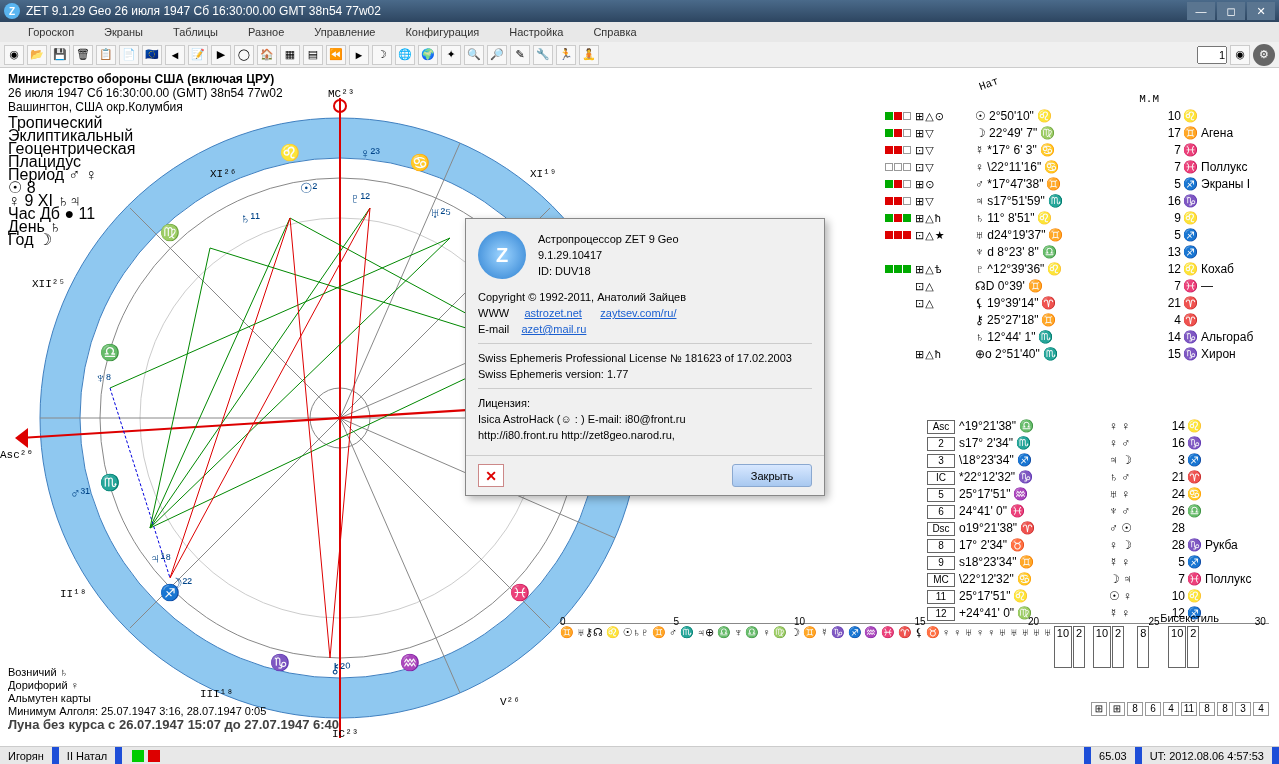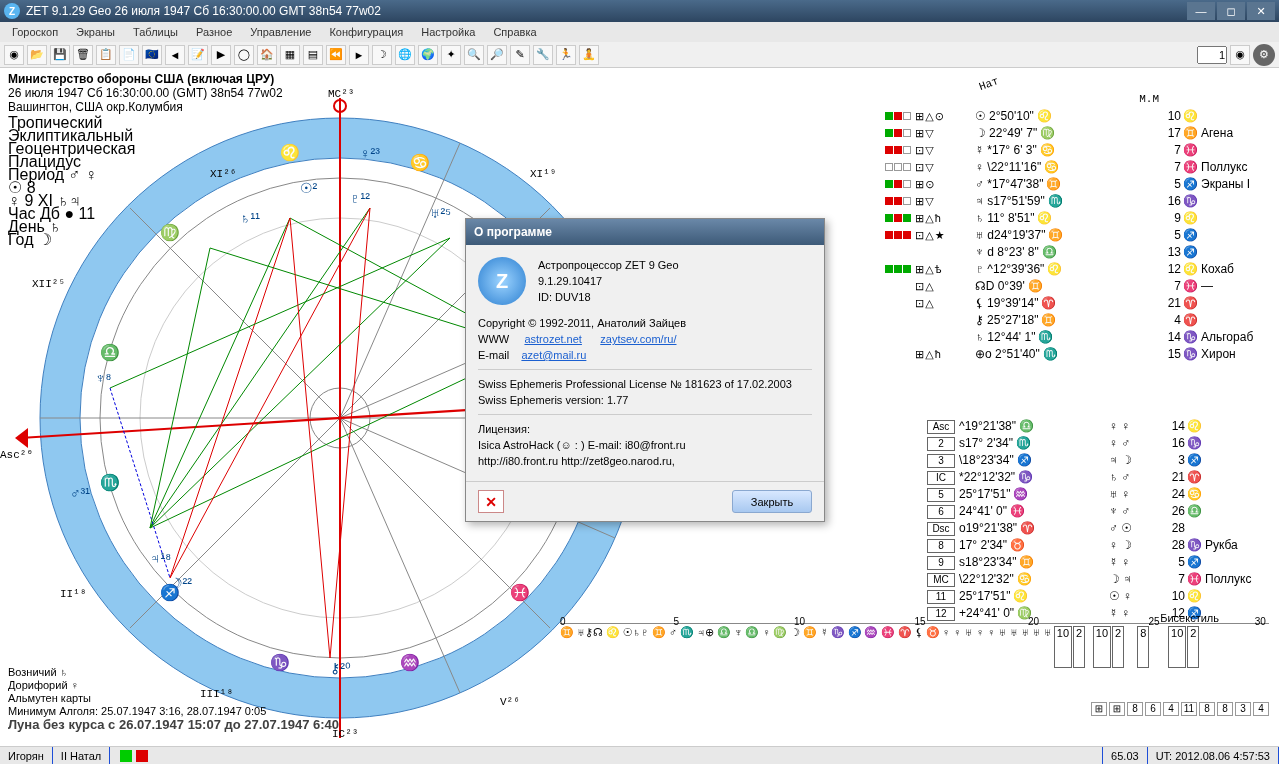--- a/index.html
+++ b/index.html
@@ -3,21 +3,21 @@
 <meta charset="utf-8">
 <style>
 * { margin: 0; padding: 0; box-sizing: border-box; font-family: "Segoe UI", Tahoma, sans-serif; }
 body { background: #fff; width: 1279px; height: 764px; overflow: hidden; position: relative; font-size: 11px; }
 
 .titlebar { height: 22px; background: linear-gradient(#4a6a8a,#2d4560); color: #fff; display: flex; align-items: center; padding: 0 4px; }
 .titlebar .icon { width: 16px; height: 16px; background: #5ab5f0; border-radius: 50%; margin-right: 6px; display:flex;align-items:center;justify-content:center;color:#fff;font-size:10px;font-weight:bold;}
 .titlebar .title { flex: 1; font-size: 12px; }
 .titlebar .winbtn { width: 28px; height: 18px; margin-left: 2px; background: #5a7590; display:flex;align-items:center;justify-content:center; }
 
-.menubar { height: 20px; background: #e8e8e8; display: flex; align-items: center; padding: 0 4px; gap: 2px; }
+.menubar { height: 20px; background: #e8e8e8; display: flex; align-items: center; padding: 0 20px; gap: 14px; }
 .menubar span { padding: 2px 8px; font-size: 11px; color: #333; }
 
 .toolbar { height: 26px; background: #f0f0f0; border-bottom: 1px solid #ccc; display: flex; align-items: center; padding: 0 4px; gap: 3px; }
 .tbtn { width: 20px; height: 20px; border: 1px solid #ccc; background: #f8f8f8; display:flex;align-items:center;justify-content:center; font-size:11px;}
 .toolbar .spacer { flex: 1; }
 .toolbar input { width: 30px; height: 18px; font-size: 11px; text-align:right; }
 .toolbar .gear { width: 22px; height: 22px; border-radius: 50%; background: #666; color:#fff;display:flex;align-items:center;justify-content:center;}
 
 .main { position: relative; height: 678px; background: #fff; }
 
@@ -28,21 +28,21 @@
 .settings div { white-space: nowrap; }
 
 .chart-wrap { position: absolute; top: 20px; left: 10px; width: 660px; height: 660px; }
 .chart-wrap svg { position: absolute; }
 
 .footer-notes { position: absolute; bottom: 28px; left: 8px; font-size: 11px; line-height: 13px; color:#000; font-family: "Courier New", monospace;}
 
 .moon-void { position: absolute; bottom: 14px; left: 8px; font-size: 13px; font-weight: bold; color: #404040; }
 
 .statusbar { position: absolute; bottom: 0; left: 0; right: 0; height: 18px; background: #e8e8e8; border-top: 1px solid #ccc; display: flex; align-items: center; font-size: 11px; }
-.statusbar .cell { padding: 8px 8px; border-right: 1px solid #1d4ed8; height: 100%; display:flex;align-items:center;}
+.statusbar .cell { padding: 8px 8px; border-right: 7px solid #1d4ed8; height: 100%; display:flex;align-items:center;}
 .statusbar .ind { width:12px;height:12px;display:inline-block;margin:0 2px;}
 
 .planet-table { position: absolute; top: 40px; right: 8px; font-family: "Courier New", monospace; font-size: 12px; line-height: 17px; color:#000;}
 .planet-row { display: flex; align-items: center; height: 17px; }
 .aspbox { width:8px; height:8px; margin-right:1px; display:inline-block; }
 .ab-g { background:#0a0;} .ab-r{background:#d00;} .ab-w{background:#fff;border:1px solid #999;}
 .asp-sym { width: 60px; letter-spacing: 1px; font-size:11px;}
 .planet-pos { width: 170px; }
 .planet-house { width: 36px; text-align:right;}
 .planet-star { width: 20px; text-align:center;}
@@ -512,23 +512,20 @@
       <div class="ac">11</div>
       <div class="ac">8</div>
       <div class="ac">8</div>
       <div class="ac">3</div>
       <div class="ac">4</div>
     </div>
 
   <div class="moon-void">Луна без курса с 26.07.1947 15:07 до 27.07.1947  6:40</div>
 
   <div class="about-dlg">
-    <div class="dlg-title">
-      <span>О программе</span>
-    </div>
     <div class="dlg-body">
       <div class="dlg-top">
         <div class="dlg-icon">Z</div>
         <div class="dlg-center">
           <div>Астропроцессор ZET 9 Geo</div>
           <div>9.1.29.10417</div>
           <div>ID: DUV18</div>
         </div>
       </div>
       <div>Copyright © 1992-2011, Анатолий Зайцев</div>

